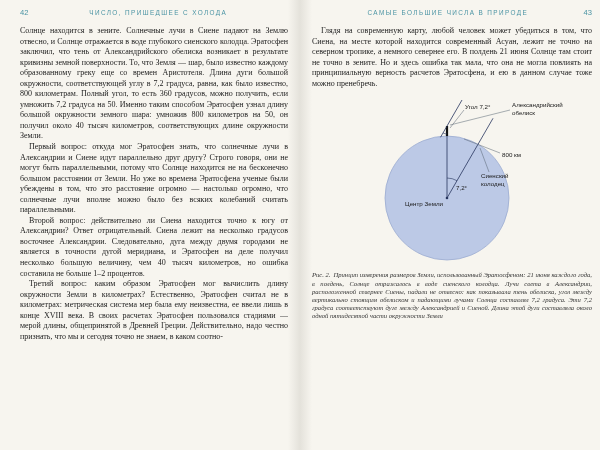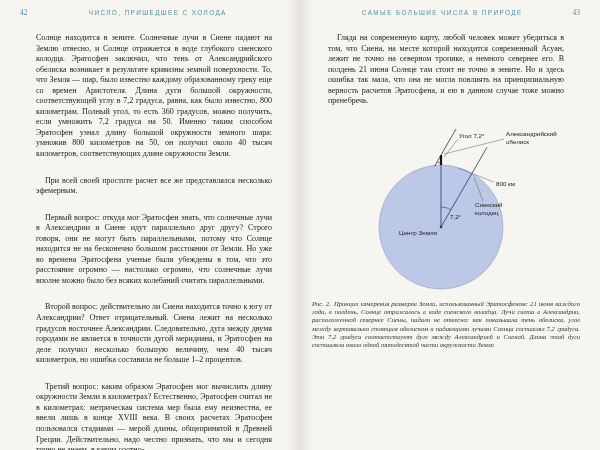--- a/index.html
+++ b/index.html
@@ -3,28 +3,28 @@
 <meta charset="utf-8">
 <style>
   * { margin:0; padding:0; box-sizing:border-box; }
   html,body { width:600px; height:450px; }
   body { font-family:"Liberation Serif", serif; background:#e9e6de; }
   .book { width:600px; height:450px; background:#f7f5ef; display:flex; position:relative; overflow:hidden; }
   .book::before { content:""; position:absolute; left:288px; top:0; width:24px; height:100%;
     background:linear-gradient(90deg, rgba(0,0,0,0) 0%, rgba(60,55,40,0.10) 50%, rgba(0,0,0,0) 100%);
     pointer-events:none; z-index:5; }
   .page { width:300px; height:450px; padding:8px 12px 10px 20px; position:relative; }
-  .page.right { padding:8px 20px 10px 12px; }
+  .page.right { padding:8px 8px 10px 12px; }
   .page-header { display:flex; align-items:baseline; color:#4b94a4;
     font-family:"Liberation Sans", sans-serif; font-size:6.4px; letter-spacing:1.4px;
     margin-bottom:9px; }
-  .page-header .num { font-size:7.6px; letter-spacing:0; font-family:Liberation Serif, serif; }
+  .page-header .num { font-size:7.6px; letter-spacing:0; font-family:Liberation Sans, sans-serif; }
   .page-header .head { flex:1; text-align:center; white-space:nowrap; overflow:hidden; }
   .body-text { font-size:8px; line-height:1.32; text-align:justify; color:#222; }
-  .body-text p { margin:16px; text-indent:9px; }
+  .body-text p { margin:0; text-indent:9px; }
   .body-text p.no-indent { text-indent:0; }
   .figure { margin:5px 0 2px; text-align:center; }
   .diagram { display:block; margin:0 auto; }
   .diagram text { font-family:"Liberation Sans", sans-serif; font-size:6.2px; fill:#1a1a1a; }
   .diagram .leader { stroke:#55606f; stroke-width:0.5; fill:none; }
   .diagram .ray { stroke:#27355e; stroke-width:0.8; fill:none; }
   .caption { font-size:6.6px; line-height:1.25; font-style:italic; text-align:justify;
     color:#333; margin:3px 0 8px; }
   .caption .fig-label { padding-right:3px; }
 </style>
@@ -33,21 +33,20 @@
 
 <div class="book">
 
   <div class="page left">
     <div class="page-header">
       <span class="num">42</span>
       <span class="head">ЧИСЛО, ПРИШЕДШЕЕ С ХОЛОДА</span>
     </div>
     <div class="body-text">
       <p class="no-indent">Солнце находится в зените. Солнечные лучи в Сиене падают на Землю отвесно, и Солнце отражается в воде глубокого сиенского колодца. Эратосфен заключил, что тень от Александрийского обелиска возникает в результате кривизны земной поверхности. То, что Земля — шар, было известно каждому образованному греку еще со времен Аристотеля. Длина дуги большой окружности, соответствующей углу в 7,2 градуса, равна, как было известно, 800 километрам. Полный угол, то есть 360 градусов, можно получить, если умножить 7,2 градуса на 50. Именно таким способом Эратосфен узнал длину большой окружности земного шара: умножив 800 километров на 50, он получил около 40 тысяч километров, соответствующих длине окружности Земли.</p>
-      <p>При всей своей простоте расчет все же представлялся несколько эфемерным.</p>
       <p>Первый вопрос: откуда мог Эратосфен знать, что солнечные лучи в Александрии и Сиене идут параллельно друг другу? Строго говоря, они не могут быть параллельными, потому что Солнце находится не на бесконечно большом расстоянии от Земли. Но уже во времена Эратосфена ученые были убеждены в том, что это расстояние огромно — настолько огромно, что солнечные лучи вполне можно было без всяких колебаний считать параллельными.</p>
       <p>Второй вопрос: действительно ли Сиена находится точно к югу от Александрии? Ответ отрицательный. Сиена лежит на несколько градусов восточнее Александрии. Следовательно, дуга между двумя городами не является в точности дугой меридиана, и Эратосфен на деле получил несколько большую величину, чем 40 тысяч километров, но ошибка составила не больше 1–2 процентов.</p>
       <p>Третий вопрос: каким образом Эратосфен мог вычислить длину окружности Земли в километрах? Естественно, Эратосфен считал не в километрах: метрическая система мер была ему неизвестна, ее ввели лишь в конце XVIII века. В своих расчетах Эратосфен пользовался стадиями — мерой длины, общепринятой в Древней Греции. Действительно, надо честно признать, что мы и сегодня точно не знаем, в каком соотно-</p>
     </div>
   </div>
 
   <div class="page right">
     <div class="page-header">
       <span class="head">САМЫЕ БОЛЬШИЕ ЧИСЛА В ПРИРОДЕ</span>
       <span class="num">43</span>

